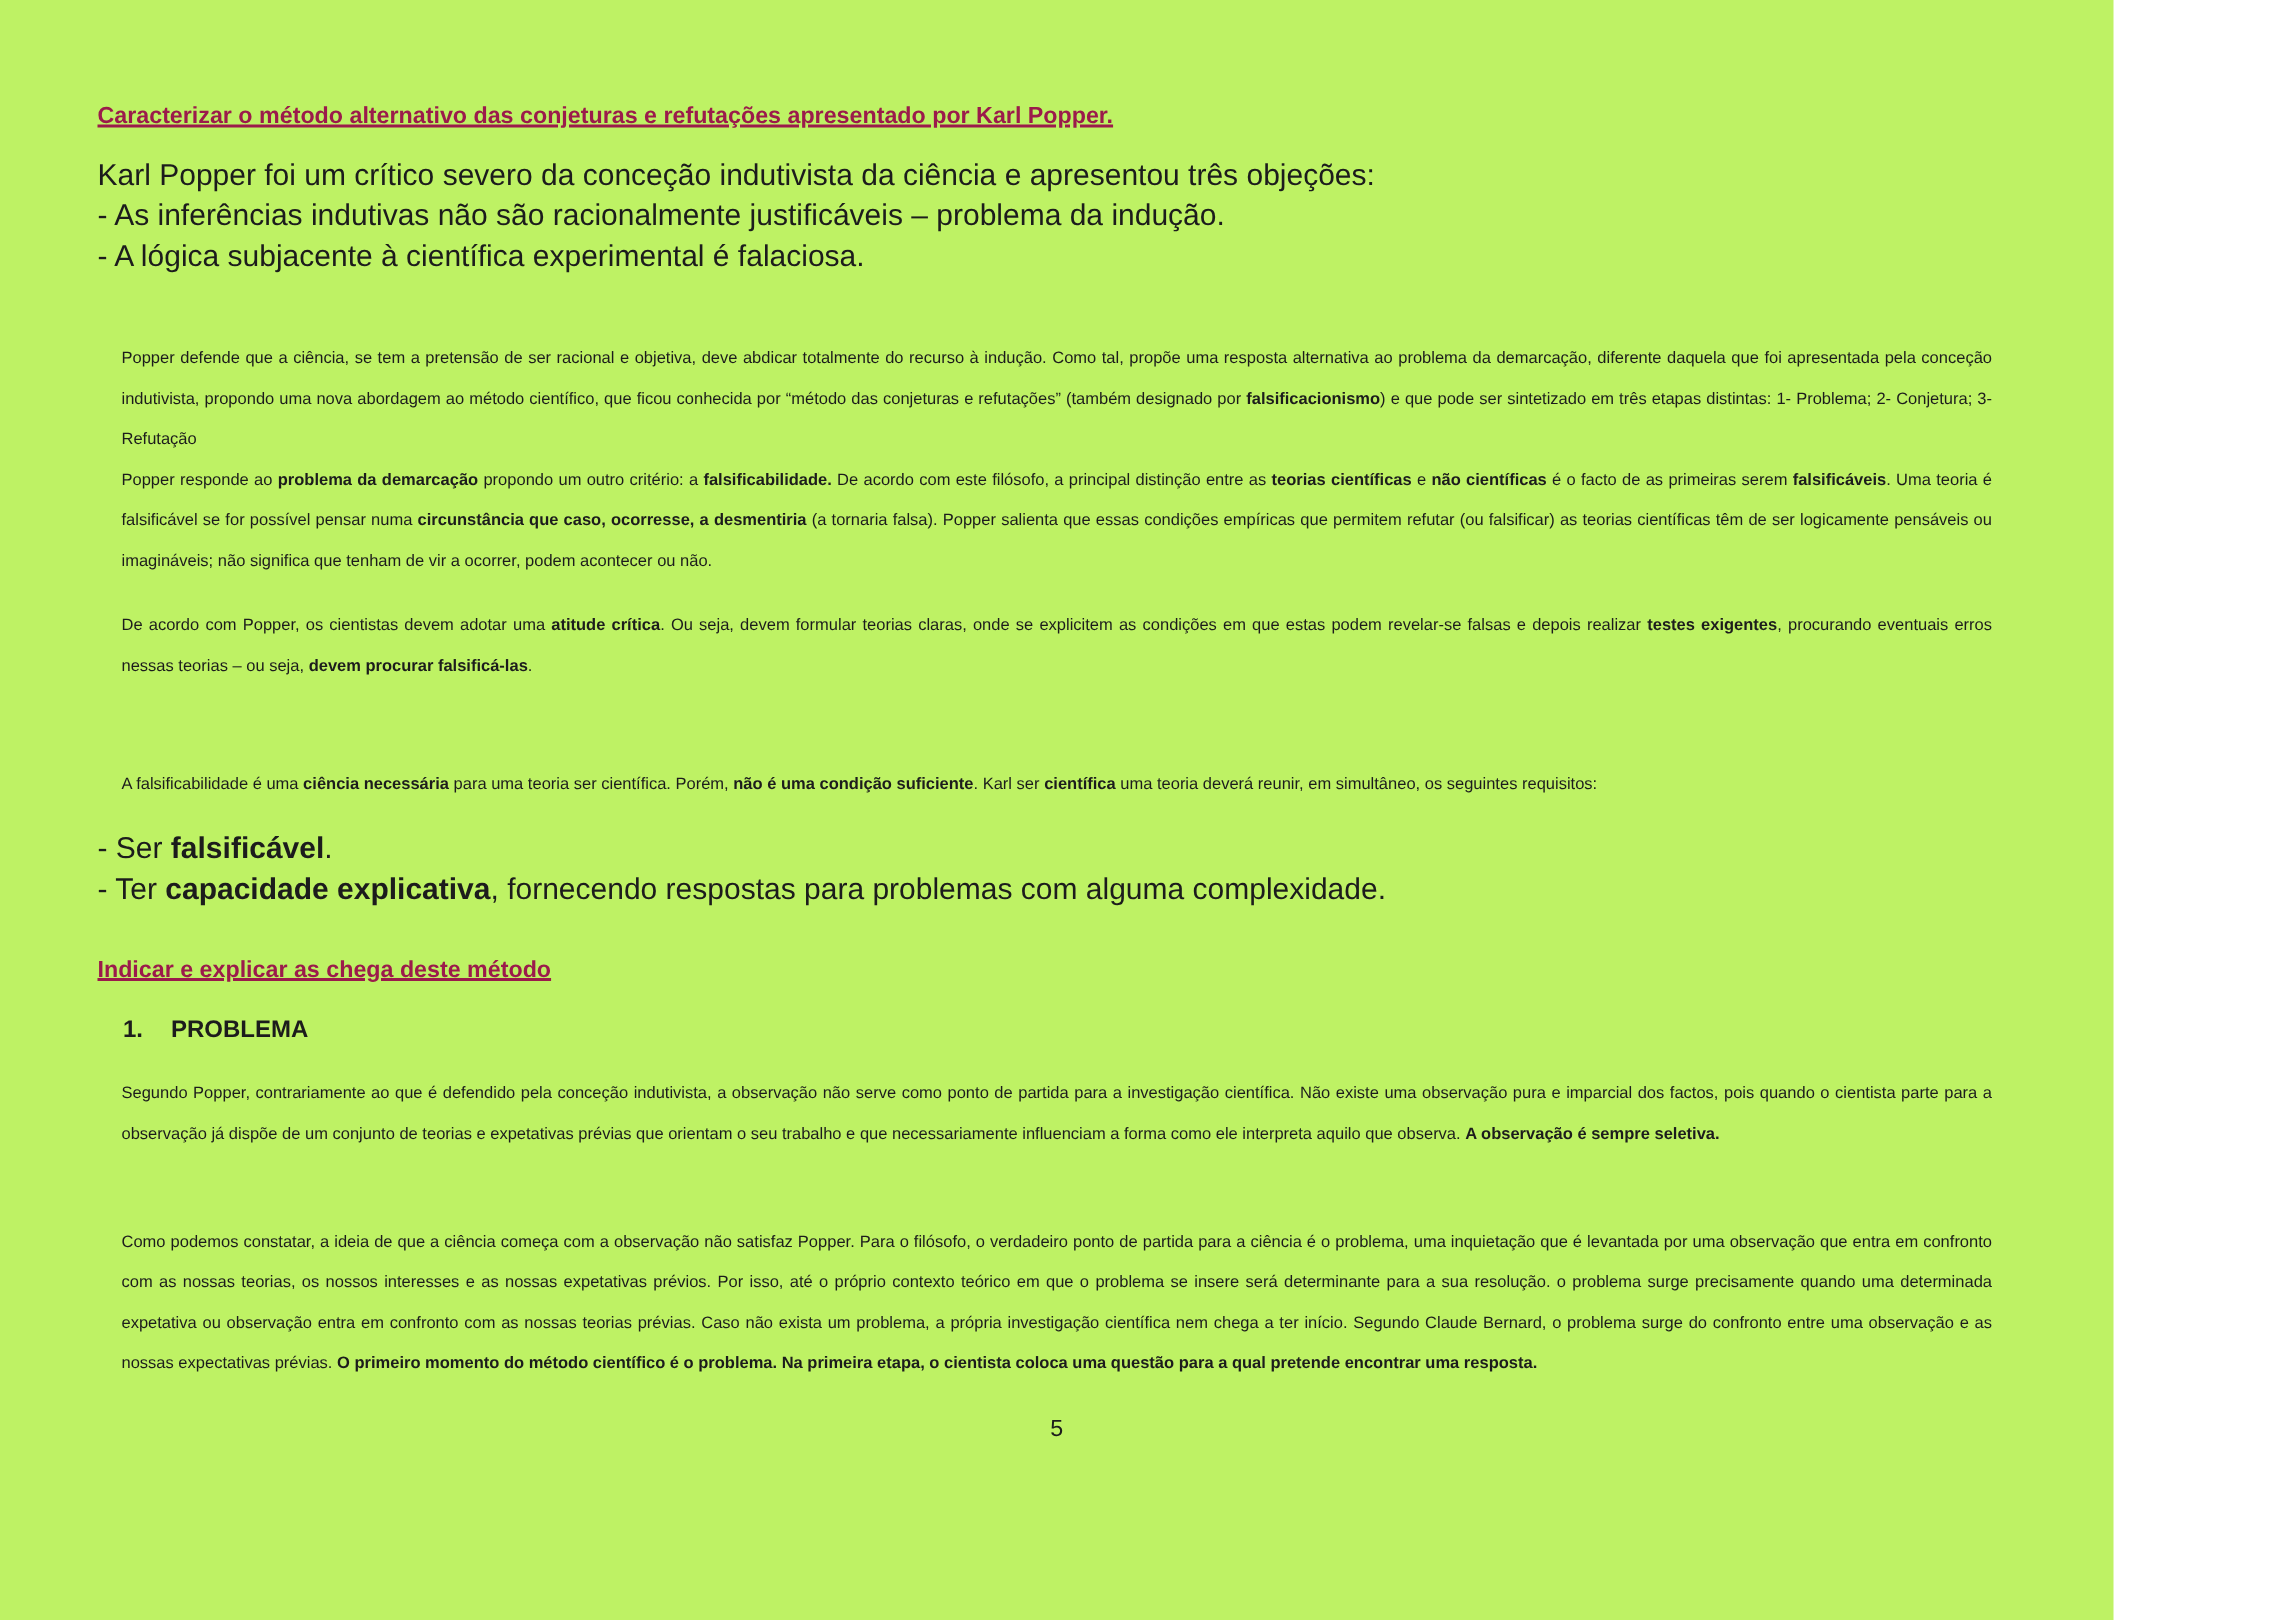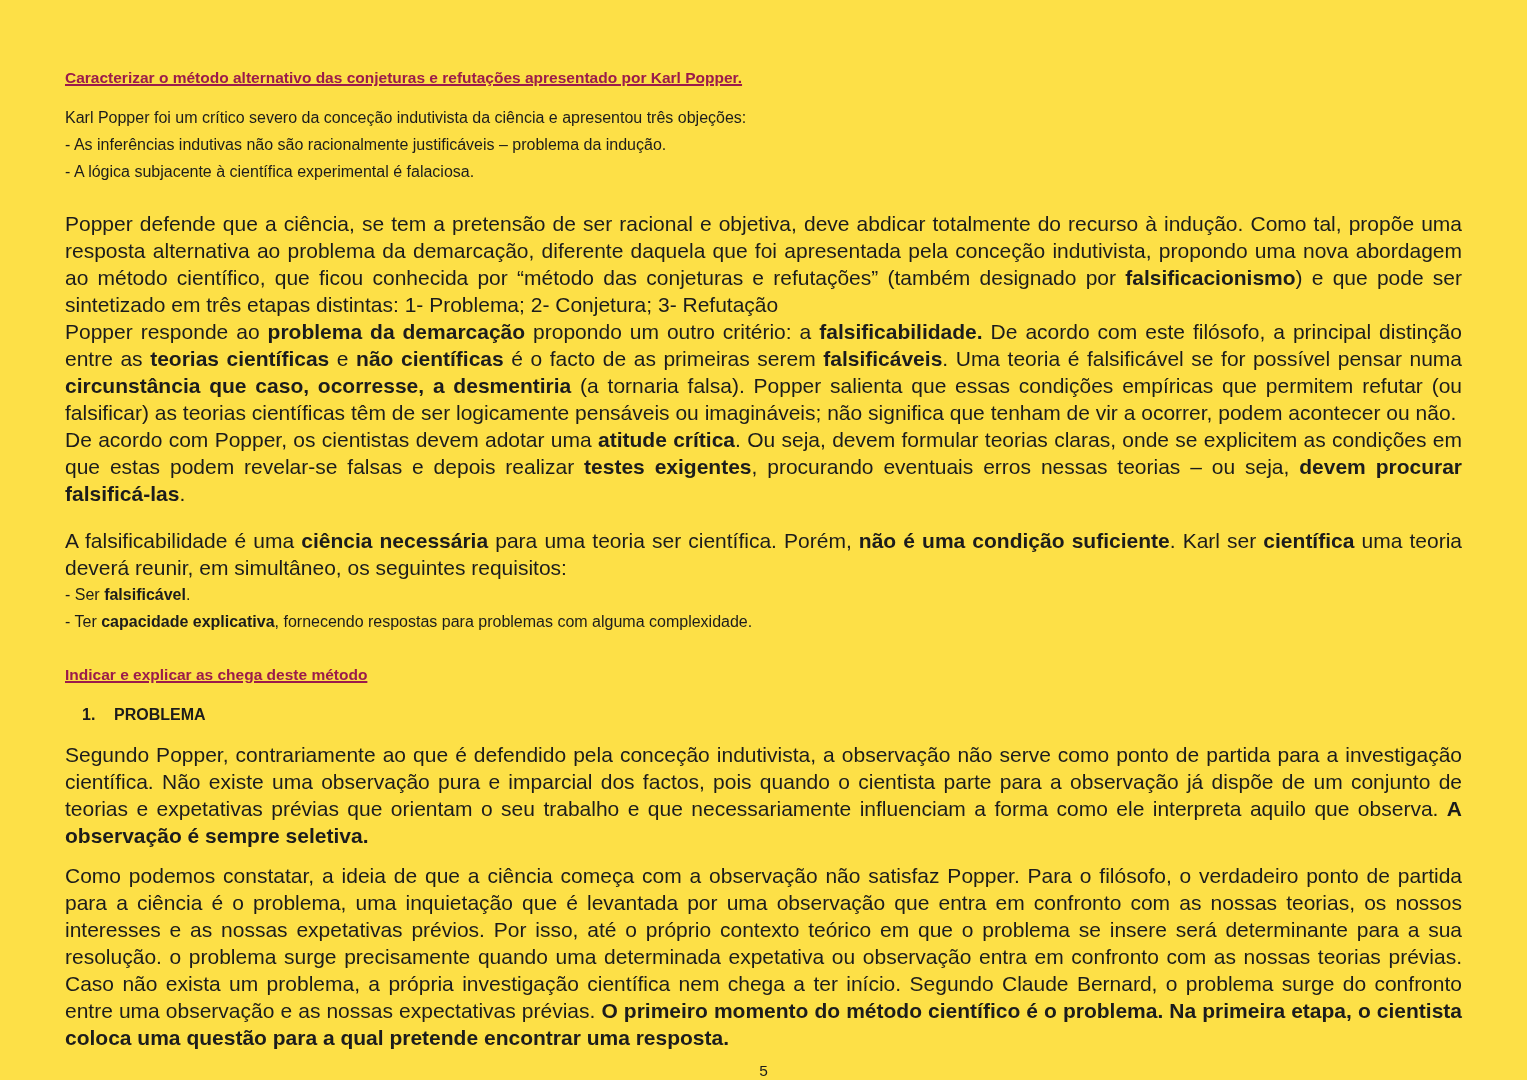--- a/index.html
+++ b/index.html
@@ -10,45 +10,45 @@
   body {
     width: 1527px;
     height: 1080px;
     overflow: hidden;
     font-family: "Liberation Sans", sans-serif;
     color: #1c1c1c;
     -webkit-font-smoothing: antialiased;
   }
   .page {
     box-sizing: border-box;
-    width: 1527px;
+    width: 1409px;
     height: 1080px;
     padding: 64px 65px 0 65px;
-    background: #fde047;
+    background: #bef264;
   }
   .doc-heading {
     font-size: 15.5px;
     line-height: 27px;
     font-weight: bold;
     color: var(--heading-color, #9b1b4b);
     text-decoration: underline;
     text-decoration-thickness: 1.5px;
     margin: 0 0 13px 0;
   }
   p.para {
-    font-size: 21px;
+    font-size: 11px;
     line-height: 27px;
-    margin: 0;
+    margin: 16px;
   }
   p.para.justify {
     text-align: justify;
     text-justify: inter-word;
   }
   .line-block .line {
-    font-size: 16px;
+    font-size: 20px;
     line-height: 27px;
   }
   .b { font-weight: bold; }
   .spacer { width: 100%; }
   .numbered-heading {
     font-size: 16px;
     line-height: 27px;
     font-weight: bold;
     margin: 0 0 13px 17px;
   }

